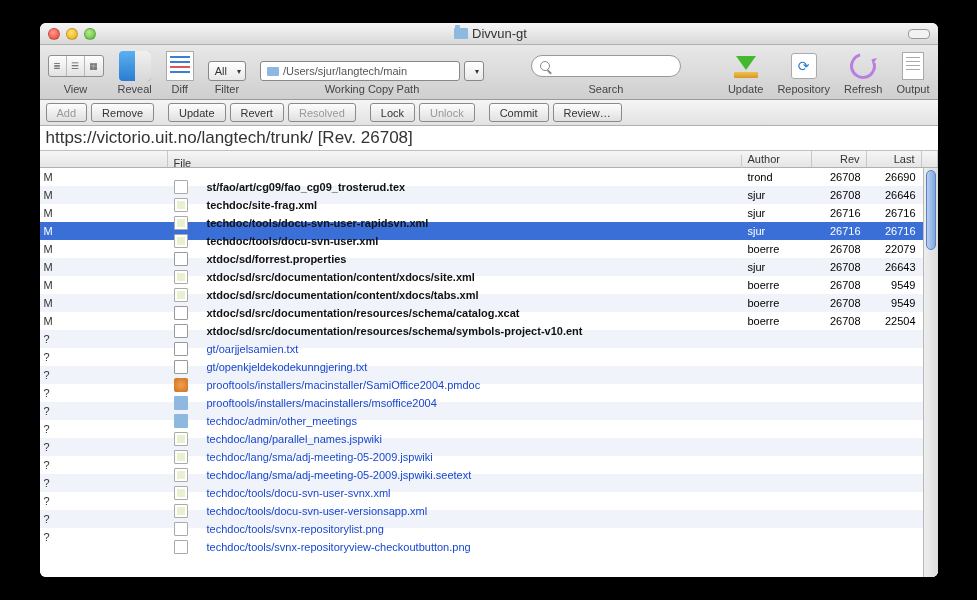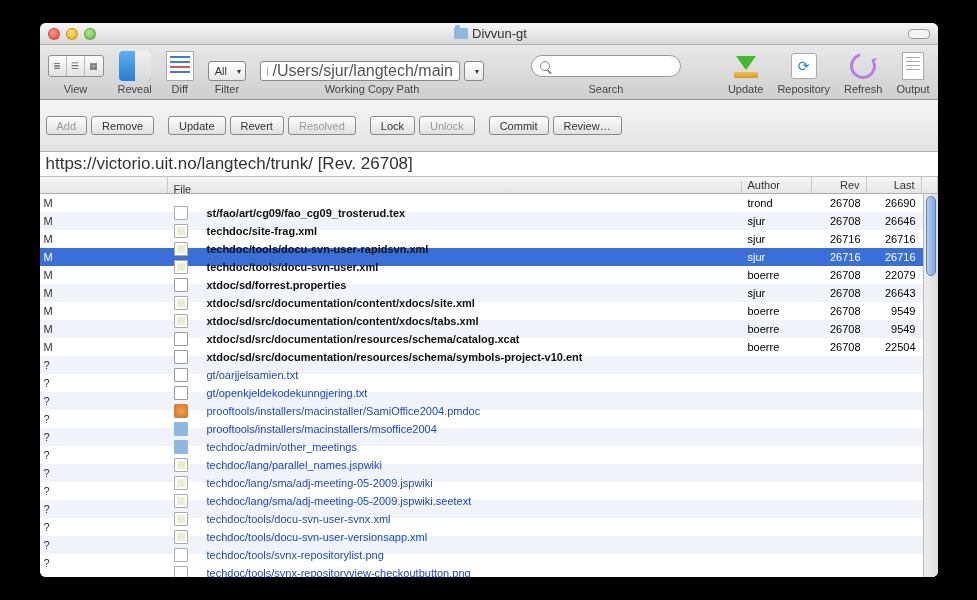--- a/index.html
+++ b/index.html
@@ -22,36 +22,36 @@
 .seg { display:flex; border:1px solid #8f8f8f; border-radius:3px; overflow:hidden; background:linear-gradient(#fdfdfd,#e2e2e2); height:22px; }
 .seg div { width:18px; display:flex; align-items:center; justify-content:center; border-right:1px solid #b8b8b8; font-size:9px; color:#555; }
 .seg div:last-child { border-right:none; }
 .finder-face { width:32px; height:30px; background:linear-gradient(#5bb0f0,#2a7dd0); border-radius:4px; position:relative; overflow:hidden; }
 .finder-face::after{content:"";position:absolute;right:0;top:0;bottom:0;width:50%;background:linear-gradient(#f0f0f0,#d8d8d8);}
 .diff-icon { width:28px; height:30px; background:#fff; border:1px solid #aaa; position:relative; }
 .diff-icon::before{content:"";position:absolute;left:3px;right:3px;top:4px;height:2px;background:#3a7fd5;box-shadow:0 5px 0 #3a7fd5,0 10px 0 #d55,0 15px 0 #3a7fd5;}
 .filter-row { display:flex; gap:4px; align-items:flex-end; }
 .combo { height:20px; border:1px solid #888; border-radius:3px; background:linear-gradient(#fff,#e8e8e8); font-size:11px; padding:0 18px 0 6px; display:flex; align-items:center; position:relative; color:#333; }
 .combo .arr { position:absolute; right:4px; font-size:8px; color:#333; }
-.path-field { height:20px; border:1px solid #888; border-radius:3px; background:#fff; font-size:16px; padding:0 6px; display:flex; align-items:center; gap:4px; color:#555; width:200px; }
+.path-field { height:20px; border:1px solid #888; border-radius:3px; background:#fff; font-size:11px; padding:0 6px; display:flex; align-items:center; gap:4px; color:#555; width:200px; }
 .path-field .folder-mini{width:12px;height:9px;background:#8fb8e0;border-radius:1px;}
 .search-box { height:22px; width:150px; border:1px solid #999; border-radius:11px; background:#fff; display:flex; align-items:center; padding:0 8px; gap:4px; }
 .search-box .mag { width:10px; height:10px; border:1.5px solid #888; border-radius:50%; position:relative; }
 .search-box .mag::after{content:"";position:absolute;width:5px;height:1.5px;background:#888;bottom:-2px;right:-3px;transform:rotate(45deg);}
 .update-ic{width:28px;height:28px;position:relative;}
 .update-ic .arrow{width:0;height:0;border-left:10px solid transparent;border-right:10px solid transparent;border-top:14px solid #44b82f;position:absolute;top:4px;left:4px;}
 .update-ic .bar{position:absolute;bottom:2px;left:2px;right:2px;height:6px;background:linear-gradient(#f0c050,#d89820);border-radius:1px;}
 .repo-ic{width:26px;height:26px;background:#fff;border:1px solid #aaa;border-radius:3px;display:flex;align-items:center;justify-content:center;color:#2a7dd0;font-size:14px;}
 .refresh-ic{width:26px;height:26px;border:3px solid #b97fe0;border-radius:50%;border-top-color:transparent;transform:rotate(30deg);position:relative;}
 .refresh-ic::after{content:"";position:absolute;top:-4px;right:2px;border:4px solid transparent;border-right-color:#b97fe0;}
 .output-ic{width:22px;height:28px;background:#fff;border:1px solid #aaa;position:relative;}
 .output-ic::before{content:"";position:absolute;top:4px;left:3px;right:3px;height:1px;background:#aaa;box-shadow:0 4px 0 #aaa,0 8px 0 #aaa,0 12px 0 #aaa;}
 .flex-spacer{flex:1;}
 
-.actionbar { background: linear-gradient(#f5f5f5,#e2e2e2); border-bottom:1px solid #b0b0b0; padding:16px 6px; display:flex; gap:4px; }
+.actionbar { background: linear-gradient(#f5f5f5,#e2e2e2); border-bottom:1px solid #b0b0b0; padding:3px 6px; display:flex; gap:4px; }
 .btn { height:19px; padding:0 10px; font-size:11px; border:1px solid #8a8a8a; border-radius:3px; background:linear-gradient(#fdfdfd,#e0e0e0); color:#333; display:flex; align-items:center; cursor:default; }
 .btn.disabled { color:#999; }
 .pathbar { background:#fff; border-bottom:1px solid #c0c0c0; padding:2px 6px; font-size:17px; color:#333; }
 
 .table-header { display:flex; background:linear-gradient(#f6f6f6,#e5e5e5); border-bottom:1px solid #b0b0b0; font-size:11px; color:#333; height:17px; align-items:center; }
 .th { border-right:1px solid #c8c8c8; padding:0 6px; height:100%; display:flex; align-items:center; }
 .col-status{width:128px;}
 .col-file{flex:1;margin-top:8px;}
 .col-author{width:70px;}
 .col-rev{width:55px; text-align:right; justify-content:flex-end;}

